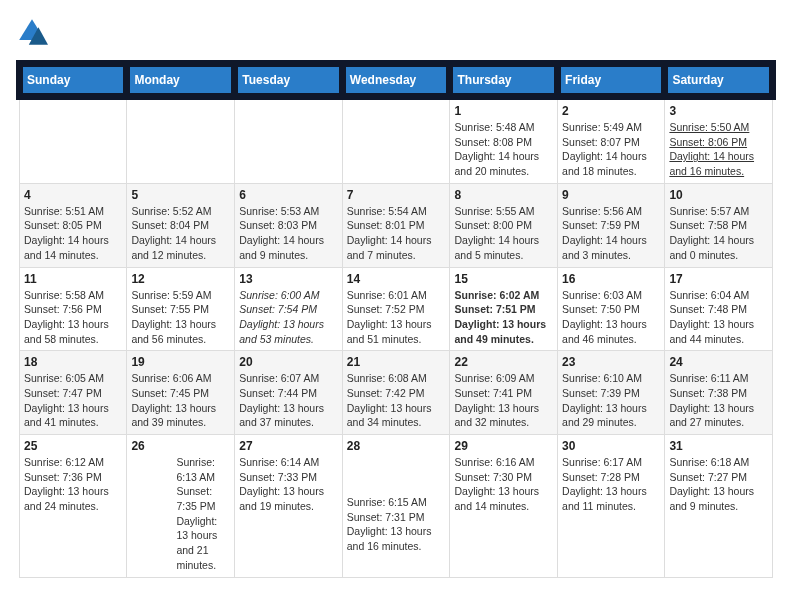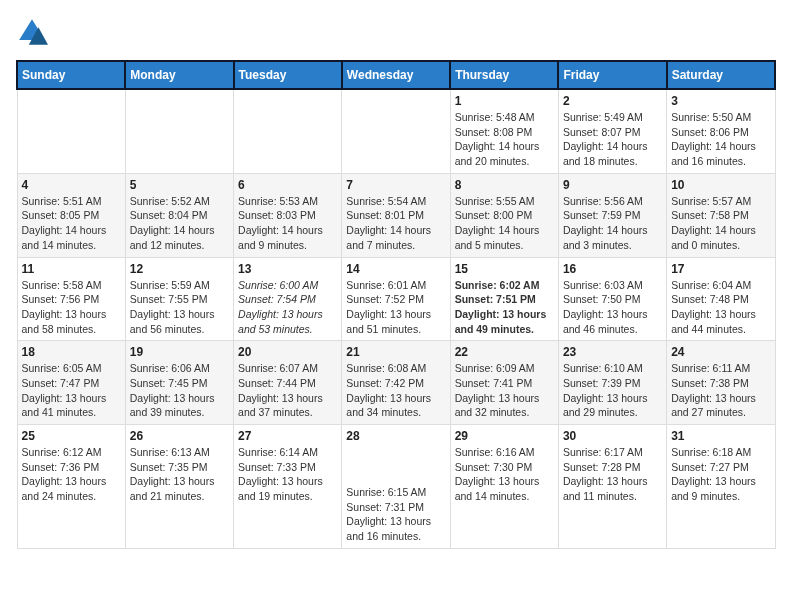--- a/index.html
+++ b/index.html
@@ -58,21 +58,21 @@
       border-collapse: collapse;
       font-size: 11px;
     }
     .calendar th {
       background-color: #2a7dc9;
       color: #fff;
       padding: 6px 4px;
       text-align: left;
       font-size: 12px;
       font-weight: bold;
-      border: 2px solid #0f172a;
+      border: 7px solid #0f172a;
     }
     .calendar td {
       vertical-align: top;
       padding: 4px;
       border: 1px solid #ddd;
       width: 108px;
       min-height: 80px;
       background: #fff;
     }
     .calendar tr:nth-child(even) td {
@@ -140,21 +140,21 @@
         </td>
         <td>
           <div class="day-number">2</div>
           <div class="day-info" style="white-space: pre-line;">Sunrise: 5:49 AM
 Sunset: 8:07 PM
 Daylight: 14 hours
 and 18 minutes.</div>
         </td>
         <td>
           <div class="day-number">3</div>
-          <div class="day-info" style="white-space: pre-line;">Sunrise: 5:50 AM
+          <div class="day-info" style="white-space: pre-line; text-decoration: underline;">Sunrise: 5:50 AM
 Sunset: 8:06 PM
 Daylight: 14 hours
 and 16 minutes.</div>
         </td>
       </tr>
       <tr>
         <td>
           <div class="day-number">4</div>
           <div class="day-info" style="white-space: pre-line;">Sunrise: 5:51 AM
 Sunset: 8:05 PM
@@ -309,21 +309,21 @@
       <tr>
         <td>
           <div class="day-number">25</div>
           <div class="day-info" style="white-space: pre-line;">Sunrise: 6:12 AM
 Sunset: 7:36 PM
 Daylight: 13 hours
 and 24 minutes.</div>
         </td>
         <td>
           <div class="day-number">26</div>
-          <div class="day-info" style="white-space: pre-line;">Sunrise: 6:13 AM
+          <div class="day-info" style="white-space: pre-line; margin-left: 45px;">Sunrise: 6:13 AM
 Sunset: 7:35 PM
 Daylight: 13 hours
 and 21 minutes.</div>
         </td>
         <td>
           <div class="day-number">27</div>
           <div class="day-info" style="white-space: pre-line;">Sunrise: 6:14 AM
 Sunset: 7:33 PM
 Daylight: 13 hours
 and 19 minutes.</div>

